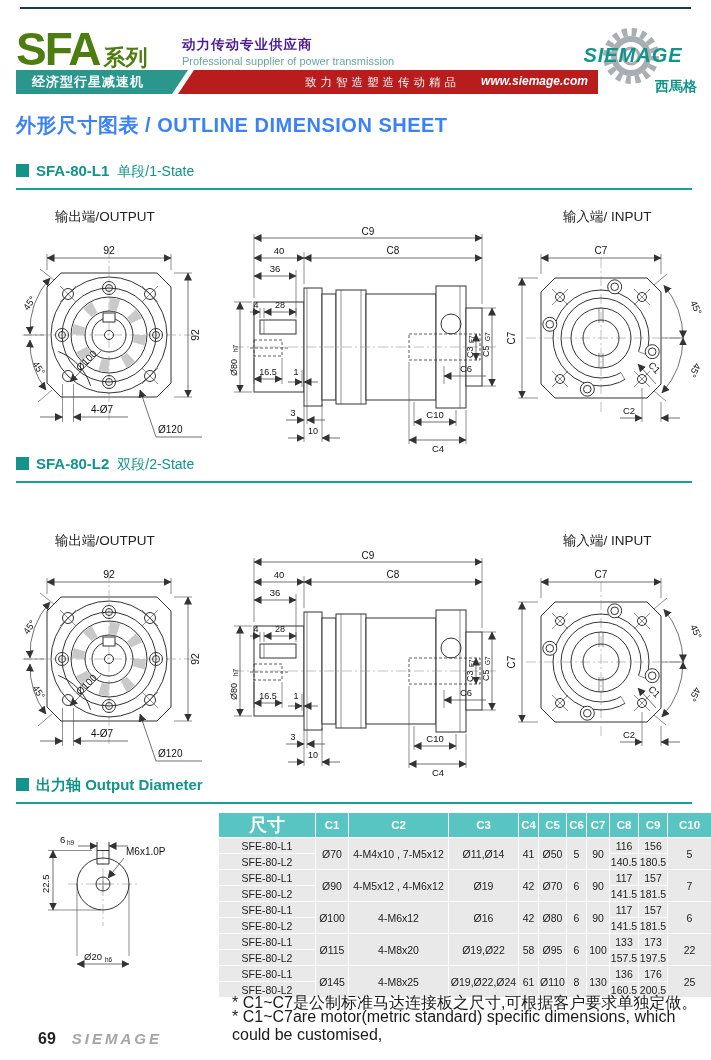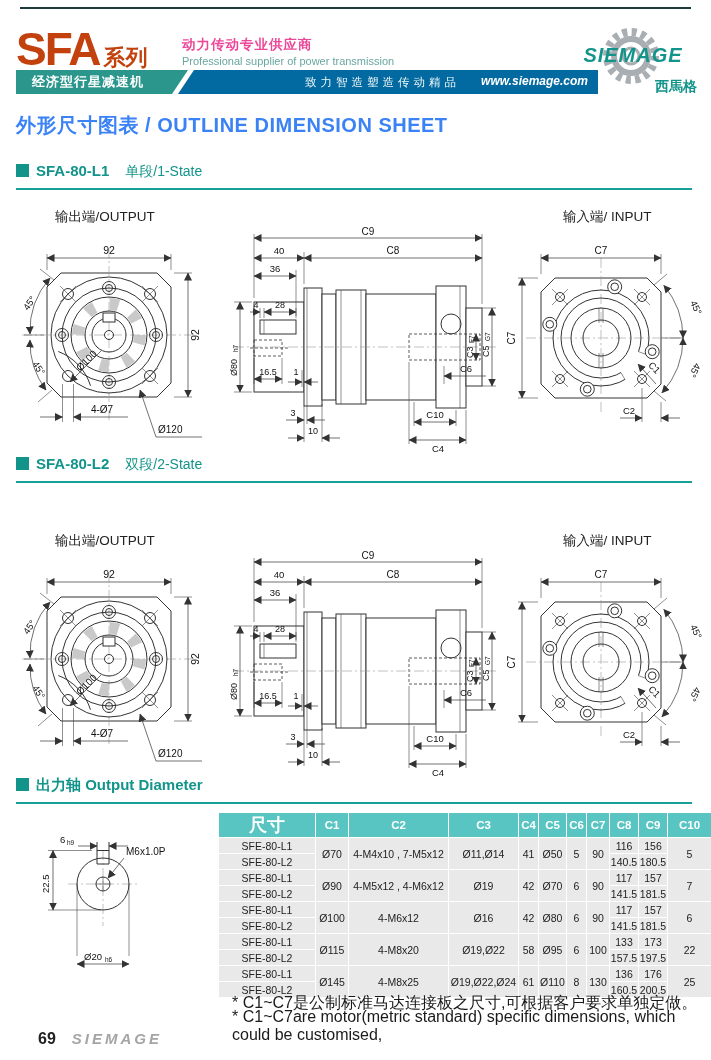--- a/index.html
+++ b/index.html
@@ -1,43 +1,43 @@
 <!DOCTYPE html>
 <html><head>
 <meta charset="utf-8">
 <style>
   html,body{margin:0;padding:0;}
   body{width:711px;height:1060px;position:relative;background:#fff;overflow:hidden;
        font-family:"Liberation Sans","DejaVu Sans",sans-serif;}
   .abs{position:absolute;}
   
   .topline{position:absolute;left:20px;top:7px;width:671px;height:2px;background:#1b3a3d;}
-  .sfa{position:absolute;left:16px;top:22px;color:#c2410c;white-space:nowrap;}
+  .sfa{position:absolute;left:16px;top:22px;color:#4d7c0f;white-space:nowrap;}
   .sfa b{font-size:46px;font-weight:900;letter-spacing:-2px;}
   .sfa span{font-size:22px;font-weight:700;margin-left:4px;}
   .banner-dark{position:absolute;left:16px;top:70px;width:172px;height:24px;background:#2a968c;
     clip-path:polygon(0 0,100% 0,calc(100% - 16px) 100%,0 100%);
     color:#fff;font-size:13px;font-weight:700;line-height:24px;padding-left:16px;box-sizing:border-box;letter-spacing:1px;}
-  .banner-light{position:absolute;left:178px;top:70px;width:420px;height:24px;background:#0369a1;
+  .banner-light{position:absolute;left:178px;top:70px;width:420px;height:24px;background:#b91c1c;
     clip-path:polygon(16px 0,100% 0,100% 100%,0 100%);}
   .slogan{position:absolute;right:138px;top:5px;color:#eef9f8;font-size:11.5px;letter-spacing:4px;white-space:nowrap;}
   .website{position:absolute;right:10px;top:4px;color:#fff;font-size:12px;font-weight:700;font-style:italic;white-space:nowrap;}
-  .supplier-cn{position:absolute;left:182px;top:36px;color:#ec4899;font-size:13.5px;font-weight:700;letter-spacing:1px;}
+  .supplier-cn{position:absolute;left:182px;top:36px;color:#4c1d95;font-size:13.5px;font-weight:700;letter-spacing:1px;}
   .supplier-en{position:absolute;left:182px;top:55px;color:#6aa7a0;font-size:11px;}
   .logo{position:absolute;right:12px;top:18px;width:132px;height:76px;}
   .logo svg{position:absolute;left:28px;top:2px;}
   .brand{position:absolute;left:0;top:26px;width:132px;text-align:center;color:#12948a;
     font-size:20px;font-weight:900;font-style:italic;letter-spacing:1px;}
   .brand-cn{position:absolute;right:2px;top:48px;color:#12948a;font-size:14px;font-weight:700;margin-top:12px;}
   
   .page-title{position:absolute;left:16px;top:112px;color:#3b82f6;font-size:20px;font-weight:800;letter-spacing:.5px;}
   .sec{position:absolute;left:16px;width:676px;height:26px;border-bottom:2px solid #17a095;color:#12948a;font-size:14px;}
   .sec .sq{display:inline-block;width:13px;height:13px;background:#12948a;margin-right:7px;vertical-align:-1px;}
   .sec b{font-size:15px;font-weight:800;}
-  .sec .sub{margin-left:12px;}
+  .sec .sub{margin-left:4px;}
   
   .drawings{position:absolute;left:0;width:707px;height:262px;}
   .dw-label{position:absolute;font-size:13.5px;color:#222;}
   .drawings svg{position:absolute;overflow:visible;}
   svg .ln{fill:#fff;stroke:#333;stroke-width:1;}
   svg .lnn{fill:none;stroke:#333;stroke-width:1;}
   svg .tn{fill:none;stroke:#444;stroke-width:.6;}
   svg .cl{fill:none;stroke:#999;stroke-width:.6;stroke-dasharray:10 3 2 3;}
   svg .dsh{fill:none;stroke:#333;stroke-width:.8;stroke-dasharray:3 2;}
   svg .dim{fill:none;stroke:#333;stroke-width:.7;}

